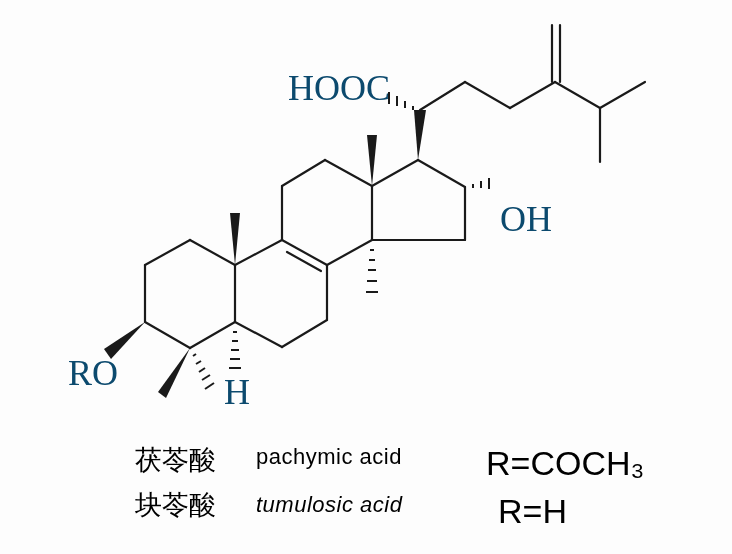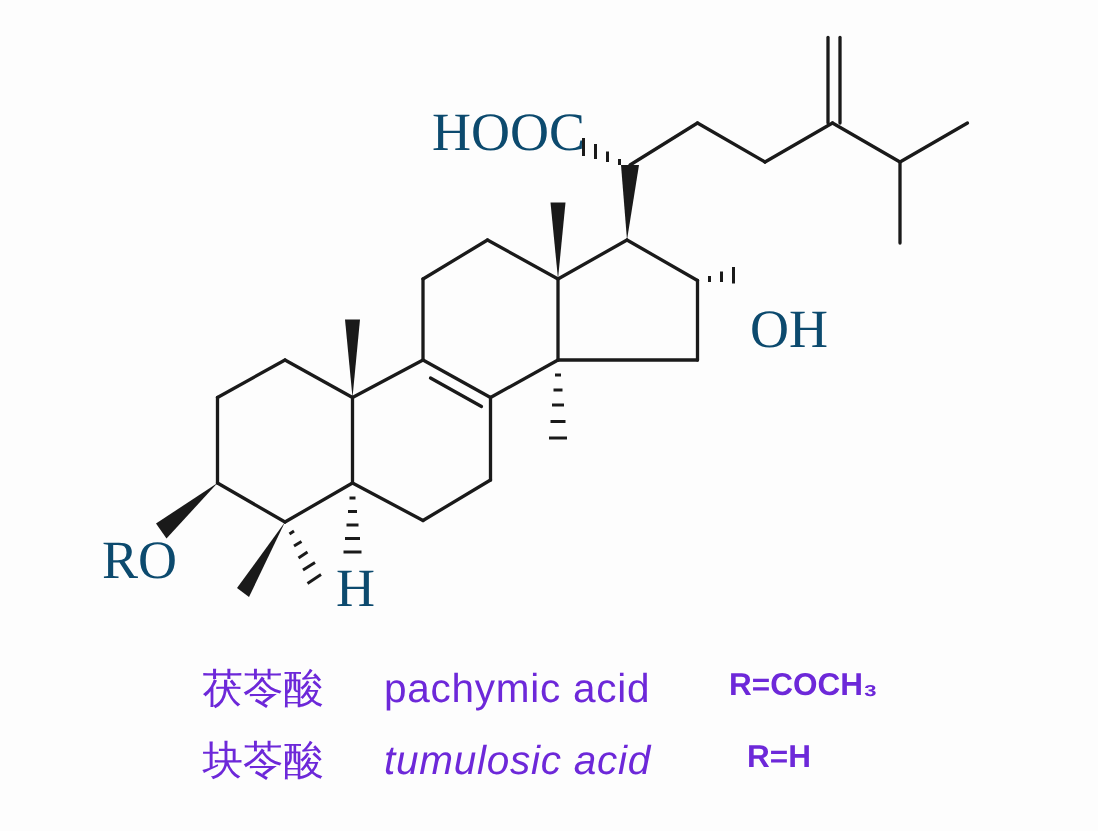--- a/index.html
+++ b/index.html
@@ -1,22 +1,22 @@
 <!DOCTYPE html>
 <html><head>
 <meta charset="utf-8">
 <style>
   html,body{margin:0;padding:0;background:#fdfdfd;}
   body{width:732px;height:554px;position:relative;overflow:hidden;font-family:"Liberation Serif",serif;color:#1a1a1a;}
   #structure{position:absolute;left:0;top:0;}
   .lbl{position:absolute;font-family:"Liberation Serif",serif;font-size:36px;color:#0c4a6e;line-height:1;white-space:nowrap;}
-  .caption{position:absolute;font-size:28px;line-height:1;white-space:nowrap;color:#6d28d9;}
+  .caption{position:absolute;font-size:28px;line-height:1;white-space:nowrap;color:#000000;}
   .cn{font-family:"DejaVu Sans",sans-serif;font-size:27px;}
-  .en{font-family:"Liberation Sans",sans-serif;font-size:27px;letter-spacing:0.5px;}
-  .rg{font-family:"Liberation Sans",sans-serif;font-size:21px;font-weight:bold;}
+  .en{font-family:"Liberation Sans",sans-serif;font-size:22px;letter-spacing:0.5px;}
+  .rg{font-family:"Liberation Sans",sans-serif;font-size:34px;}
 </style>
 </head>
 <body>
 
 <svg id="structure" width="732" height="430" viewBox="0 0 732 430">
   <g stroke="#1a1a1a" stroke-width="2.2" fill="none" stroke-linecap="round" stroke-linejoin="round">
 
     <g>
       <line x1="190" y1="240" x2="145" y2="265"></line>
       <line x1="145" y1="265" x2="145" y2="322"></line>
@@ -106,17 +106,17 @@
 <span class="lbl" style="left:68px;top:355px;">RO</span>
 <span class="lbl" style="left:224px;top:374px;">H</span>
 
 <div>
   <div>
     <span class="caption cn" style="left:135px;top:446px;">茯苓酸</span>
     <span class="caption en" style="left:256px;top:446px;">pachymic acid</span>
     <span class="caption rg" style="left:486px;top:446px;">R=COCH₃</span>
   </div>
   <div>
-    <span class="caption cn" style="left:135px;top:494px;">块苓酸</span>
+    <span class="caption cn" style="left:135px;top:494px;font-family:Liberation Mono, monospace;">块苓酸</span>
     <span class="caption en" style="left:256px;top:494px;font-style:italic;">tumulosic acid</span>
     <span class="caption rg" style="left:498px;top:494px;text-align:center;">R=H</span>
   </div>
 </div>
 
 </body></html>

